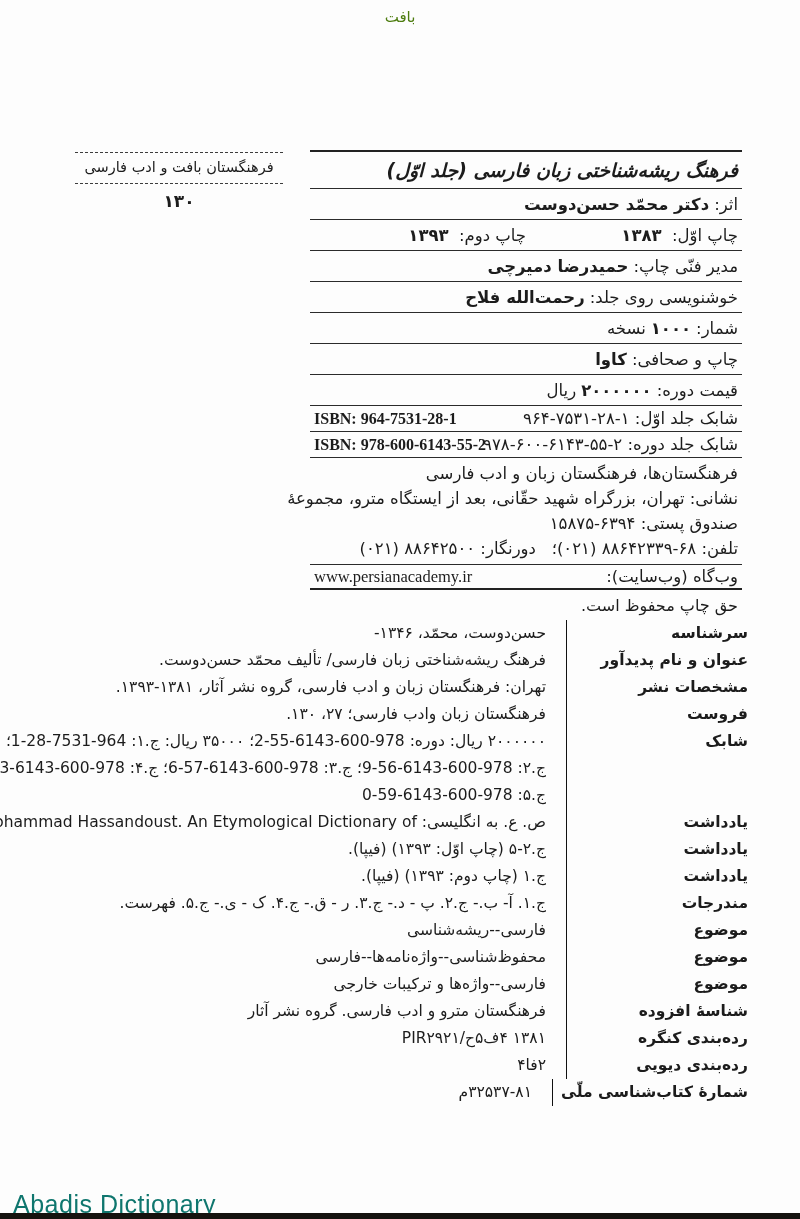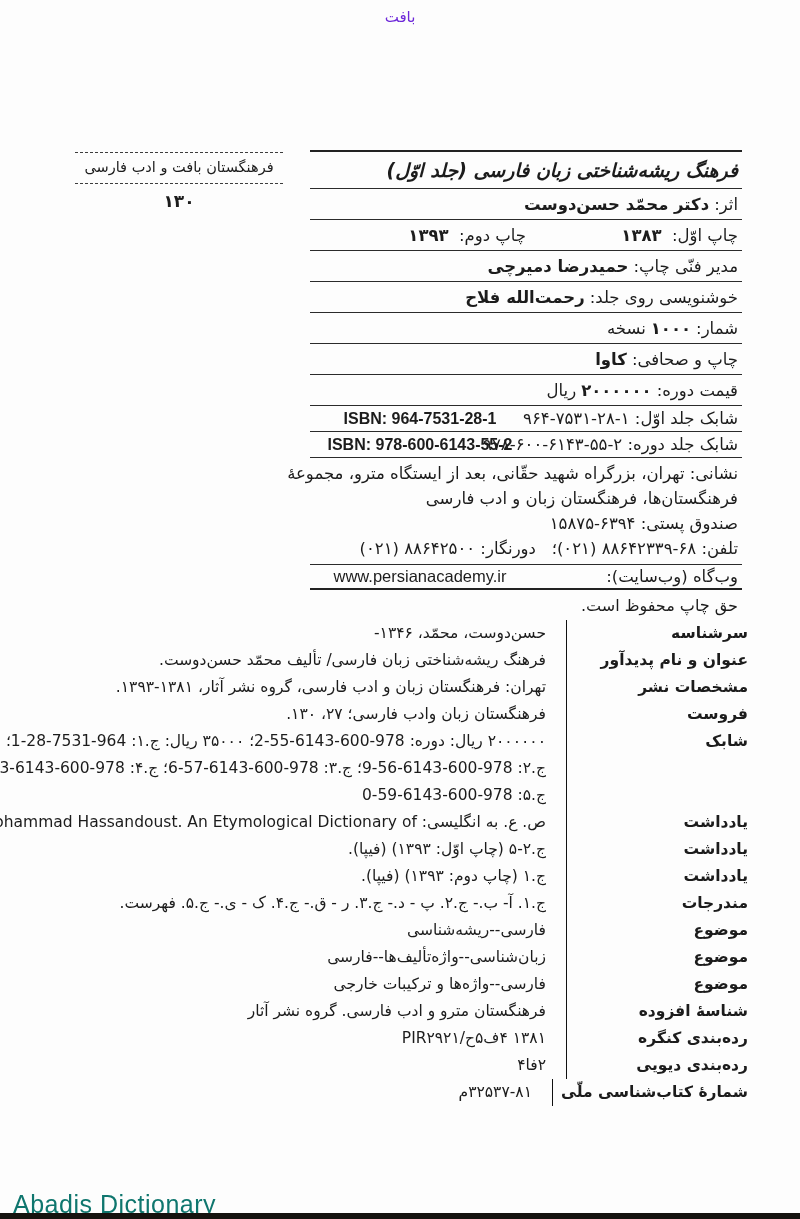--- a/index.html
+++ b/index.html
@@ -3,40 +3,40 @@
 <meta charset="utf-8">
 <style>
   html,body{margin:0;padding:0}
   body{
     width:800px;height:1219px;position:relative;overflow:hidden;
     background:#fdfdfd;color:#1c1c1c;
     font-family:"DejaVu Sans",sans-serif;
   }
   .top-watermark{
     position:absolute;top:8px;left:0;right:0;text-align:center;
-    color:#6d28d9;font-size:15px;
+    color:#4d7c0f;font-size:15px;
   }
   
   .series-box{position:absolute;left:75px;top:152px;width:208px;text-align:center;direction:rtl}
   .series-title{
     font-size:14.5px;padding:6px 2px 8px;
     border-top:1.5px dashed #3c3c3c;border-bottom:1.5px dashed #3c3c3c;
   }
   .series-number{margin-top:7px;font-size:17px;font-weight:bold}
 
   
   .colophon{position:absolute;left:310px;top:150px;width:432px;direction:rtl;font-size:16.5px}
   .c-row{
     border-top:1px solid #2b2b2b;min-height:31px;display:flex;align-items:center;
     padding:0 4px;box-sizing:border-box;white-space:nowrap;
   }
   .c-row.first{border-top:2px solid #222;min-height:38px}
   .r-title{font-weight:bold;font-style:italic;font-size:19px}
   .c2 > div{flex:1;min-width:0}
-  .lat{direction:ltr;text-align:center;font-family:Liberation Sans, sans-serif;font-weight:bold;font-size:16px}
+  .lat{direction:ltr;text-align:left;font-family:Liberation Serif, serif;font-weight:bold;font-size:16px}
   .lat.plain{font-weight:normal;font-size:16.5px}
   .r-isbn{min-height:26px}
   .r-addr{display:block;padding:3px 4px;line-height:25px;min-height:0}
   .r-web{border-bottom:2.5px solid #222;min-height:26px}
   .copyright{margin-top:6px;padding:0 4px;font-size:16px}
   .b{font-weight:bold}
   .lbl{margin-left:5px}
   .num{margin-left:5px}
 
   
@@ -108,22 +108,22 @@
     </div>
     <div class="c-row c2 r-isbn">
       <div>شابک جلد اوّل: ۱-۲۸-۷۵۳۱-۹۶۴</div>
       <div class="lat">ISBN: 964-7531-28-1</div>
     </div>
     <div class="c-row c2 r-isbn">
       <div>شابک جلد دوره: ۲-۵۵-۶۱۴۳-۶۰۰-۹۷۸</div>
       <div class="lat">ISBN: 978-600-6143-55-2</div>
     </div>
     <div class="c-row r-addr">
+      <div>فرهنگستان‌ها، فرهنگستان زبان و ادب فارسی</div>
       <div>نشانی: تهران، بزرگراه شهید حقّانی، بعد از ایستگاه مترو، مجموعهٔ</div>
-      <div>فرهنگستان‌ها، فرهنگستان زبان و ادب فارسی</div>
       <div>صندوق پستی: ۶۳۹۴-۱۵۸۷۵</div>
       <div>تلفن: ۶۸-۸۸۶۴۲۳۳۹ (۰۲۱)؛&nbsp;&nbsp; دورنگار: ۸۸۶۴۲۵۰۰ (۰۲۱)</div>
     </div>
     <div class="c-row c2 r-web">
       <div>وب‌گاه (وب‌سایت):</div>
       <div class="lat plain">www.persianacademy.ir</div>
     </div>
     <div class="copyright">حق چاپ محفوظ است.</div>
   </div>
 
@@ -184,21 +184,21 @@
         <div class="cip-value">ج.۱. آ- ب.- ج.۲. پ - د.- ج.۳. ر - ق.- ج.۴. ک - ی.- ج.۵. فهرست.</div>
       </div>
 
       <div class="cip-row">
         <div class="cip-label">موضوع</div>
         <div class="cip-value">فارسی--ریشه‌شناسی</div>
       </div>
 
       <div class="cip-row">
         <div class="cip-label">موضوع</div>
-        <div class="cip-value">زبان‌شناسی--واژه‌تألیف‌ها--فارسی</div>
+        <div class="cip-value">محفوظ‌شناسی--واژه‌نامه‌ها--فارسی</div>
       </div>
 
       <div class="cip-row">
         <div class="cip-label">موضوع</div>
         <div class="cip-value">فارسی--واژه‌ها و ترکیبات خارجی</div>
       </div>
 
       <div class="cip-row">
         <div class="cip-label">شناسهٔ افزوده</div>
         <div class="cip-value">فرهنگستان مترو و ادب فارسی. گروه نشر آثار</div>

